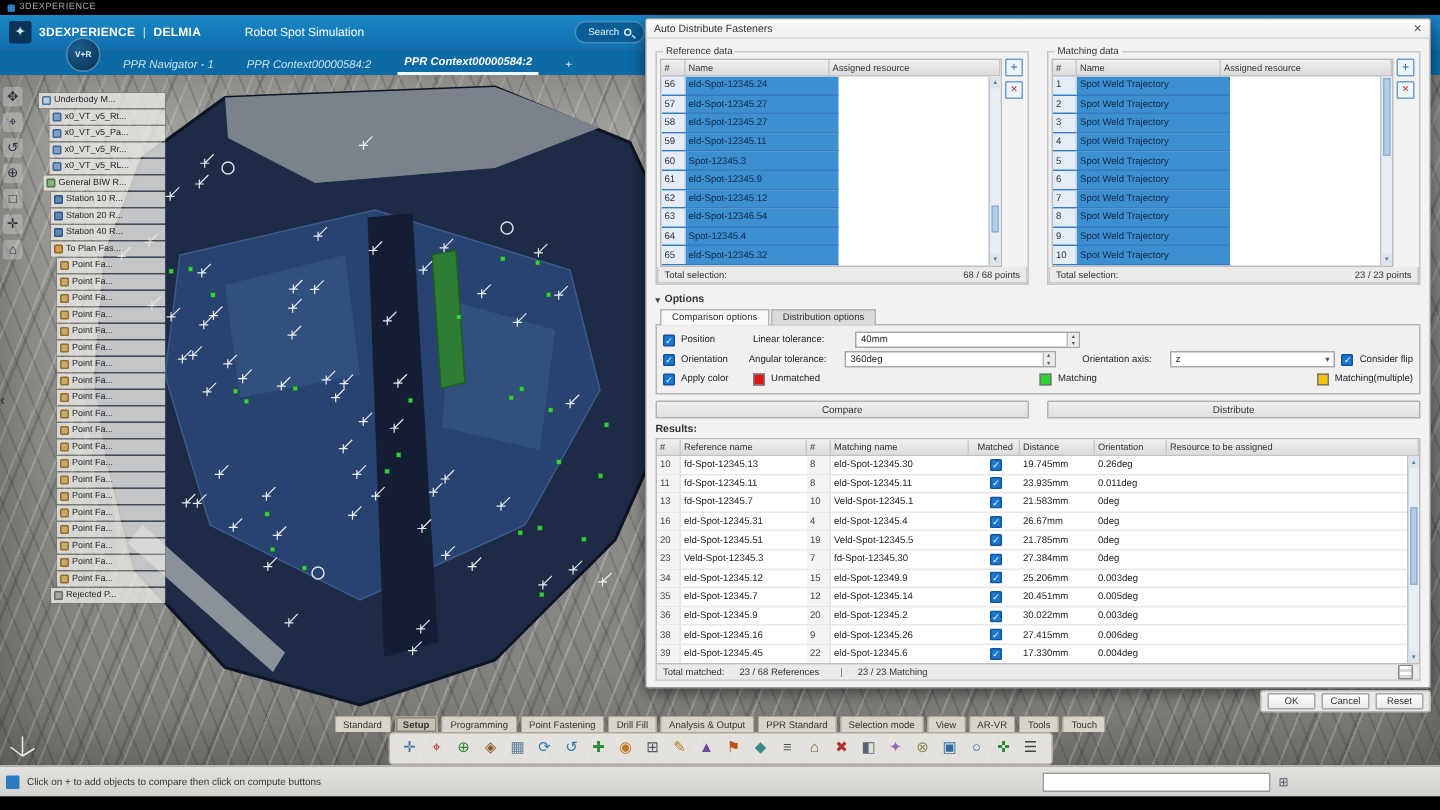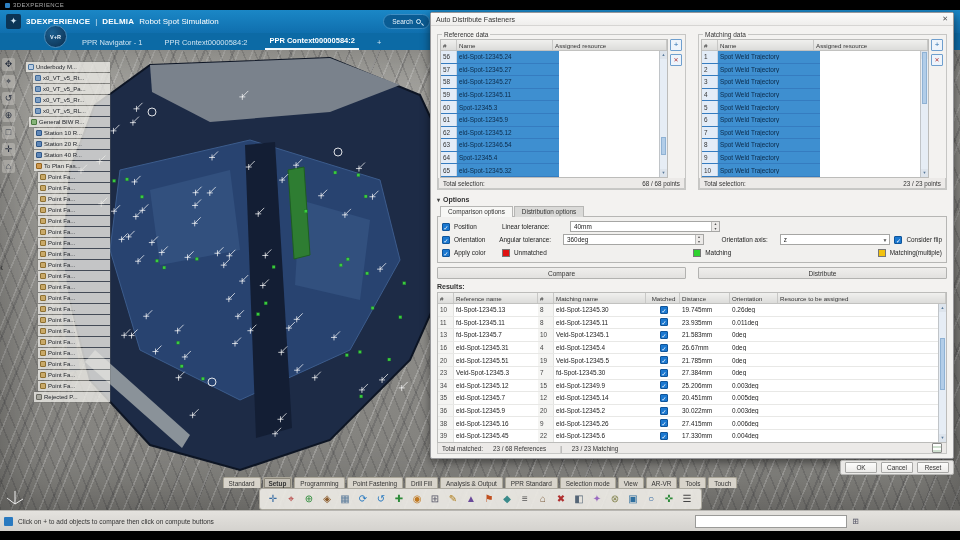--- a/index.html
+++ b/index.html
@@ -9,27 +9,27 @@
   .lb-top{position:absolute;top:0;left:0;width:960px;height:10px;background:#000;display:flex;align-items:center;gap:3px;padding-left:5px;}
   .lb-logo{width:5px;height:5px;background:#2d7fc0;border-radius:1px;display:inline-block;}
   .lb-text{font-size:6px;color:#a8a8a8;letter-spacing:.4px;}
   .lb-bottom{position:absolute;bottom:0;left:0;width:960px;height:9px;background:#000;}
   
   .app{position:absolute;top:10px;left:0;width:960px;height:521px;background:#777;}
   .topbar{position:absolute;top:0;left:0;right:0;height:23px;background:linear-gradient(180deg,#1b87c6,#0f6fae);display:flex;align-items:center;gap:5px;padding-left:6px;color:#fff;}
   .compass{width:15px;height:15px;background:#0b3556;border-radius:2px;color:#cfe6f5;font-size:9px;line-height:15px;text-align:center;}
   .brand-b{font-size:8px;font-weight:bold;letter-spacing:.2px;}
   .brand-sep{font-size:8px;opacity:.8;}
-  .brand-t{font-size:8px;}
+  .brand-t{font-size:8px;margin-left:24px;}
   .search{position:absolute;left:383px;top:4px;width:47px;height:15px;background:#0a5c94;border:1px solid #3f8dc2;border-radius:8px;display:flex;align-items:center;justify-content:center;gap:3px;font-size:6.5px;color:#eaf4fb;}
   .mag{width:5px;height:5px;border:1px solid #d8ecf8;border-radius:50%;position:relative;}
   .mag::after{content:"";position:absolute;left:4px;top:4px;width:3px;height:1px;background:#d8ecf8;transform:rotate(45deg);}
   .vr-badge{position:absolute;left:44px;top:15px;width:23px;height:23px;border-radius:50%;background:radial-gradient(circle at 35% 30%,#1b5e8e,#0b2e4e);border:1px solid #4a8ab8;z-index:4;display:flex;align-items:center;justify-content:center;color:#e8f2fa;font-size:5.5px;font-weight:bold;}
   .tabstrip{position:absolute;top:23px;left:0;right:0;height:17px;background:#0c6aa5;display:flex;align-items:flex-end;gap:14px;padding-left:78px;}
-  .doc-tab{font-size:7.5px;color:#cfe4f2;padding:1px 4px 3px;white-space:nowrap;}
+  .doc-tab{font-size:7.5px;font-style:italic;color:#cfe4f2;padding:1px 4px 3px;white-space:nowrap;}
   .doc-tab.active{color:#fff;font-weight:bold;border-bottom:2px solid #eef6fb;}
   
   .viewport{position:absolute;top:40px;left:0;right:0;height:460px;overflow:hidden;
     background:
       repeating-linear-gradient(112deg, rgba(255,255,255,.20) 0 1.5px, rgba(255,255,255,0) 1.5px 13px),
       repeating-linear-gradient(68deg, rgba(35,35,40,.16) 0 1.5px, rgba(0,0,0,0) 1.5px 11px),
       repeating-linear-gradient(112deg, rgba(55,55,60,.22) 0 2px, rgba(0,0,0,0) 2px 27px),
       linear-gradient(180deg,#a9a8a3,#908f8b 55%,#7e7d79);
     box-shadow:inset 0 0 60px rgba(0,0,0,.35);}
   .scene{position:absolute;top:0;left:0;width:960px;height:460px;}

